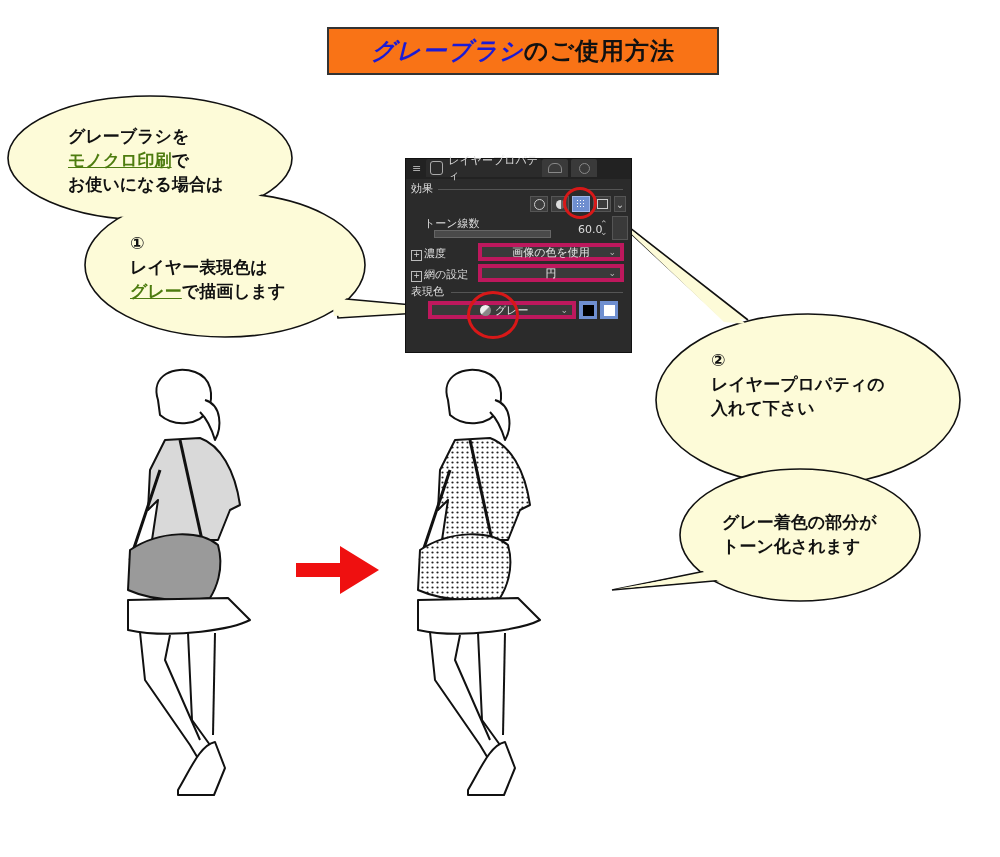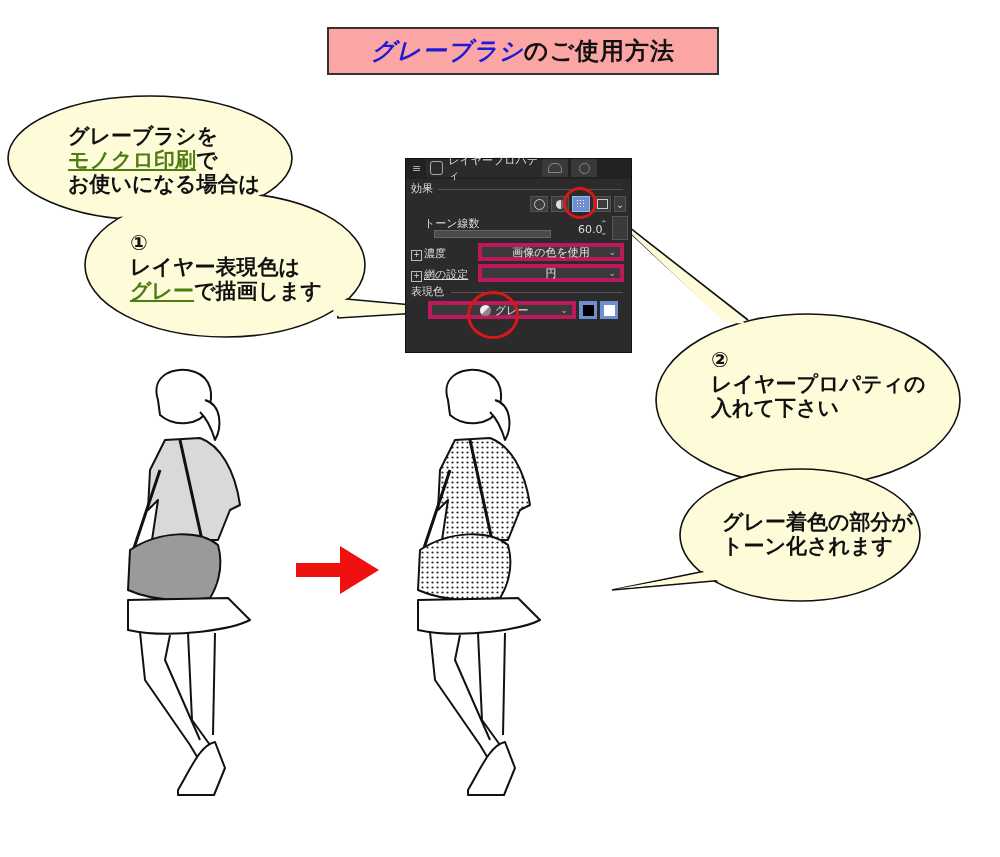--- a/index.html
+++ b/index.html
@@ -1,25 +1,25 @@
 <!DOCTYPE html>
 <html><head>
 <meta charset="utf-8">
 <style>
   html, body { margin: 0; padding: 0; background: #ffffff; }
   body { width: 1000px; height: 857px; position: relative; overflow: hidden;
          font-family: "DejaVu Sans", sans-serif; color: #111; }
   .title-box { position: absolute; left: 327px; top: 27px; width: 392px; height: 48px;
-               background: #fca5a5; border: 2px solid #333; box-sizing: border-box;
+               background: #f97316; border: 2px solid #333; box-sizing: border-box;
                display: flex; align-items: center; justify-content: center;
                font-size: 24px; font-weight: bold; letter-spacing: 1px; }
   .title-blue { color: #1b1bd6; font-style: italic; }
   .title-black { color: #111; }
   svg.bg { position: absolute; left: 0; top: 0; }
-  .bubble-text { position: absolute; font-size: 21px; font-weight: bold; line-height: 24px; color: #111; }
+  .bubble-text { position: absolute; font-size: 17px; font-weight: bold; line-height: 24px; color: #111; }
   .red { color: #4d7c0f; text-decoration: underline; }
   
   .panel { position: absolute; left: 405px; top: 158px; width: 227px; height: 195px;
            background: #2b2b2b; border: 1px solid #111; box-sizing: border-box;
            font-size: 11px; color: #e6e6e6; }
   .panel-tabs { position: absolute; left: 0; top: 0; width: 100%; height: 20px; background: #222; }
   .tab { position: absolute; top: 0; height: 18px; background: #3a3a3a; border-radius: 2px 2px 0 0;
          display: flex; align-items: center; font-size: 11px; color: #ddd; }
   .tab.active { background: #2b2b2b; }
   .section-label { position: absolute; font-size: 11px; color: #ddd; }
@@ -186,21 +186,21 @@
   <span class="section-label" style="left:172px;top:64px;">60.0</span>
   <span style="position:absolute;left:194px;top:61px;font-size:9px;color:#bbb;line-height:8px;">⌃<br>⌄</span>
   <div style="position:absolute;left:206px;top:57px;width:14px;height:22px;background:#3a3a3a;border:1px solid #555;"></div>
 
   <span class="section-label" style="left:5px;top:87px;"><span class="plus">+</span><span>濃度</span></span>
   <div class="dropdown" style="left:72px;top:84px;width:146px;">
     <span>画像の色を使用</span>
     <span class="chev">⌄</span>
   </div>
 
-  <span class="section-label" style="left:5px;top:108px;text-decoration:underline;"><span class="plus">+</span><span>網の設定</span></span>
+  <span class="section-label" style="left:5px;top:108px;"><span class="plus">+</span><span>網の設定</span></span>
   <div class="dropdown" style="left:72px;top:105px;width:146px;">
     <span>円</span>
     <span class="chev">⌄</span>
   </div>
 
   <span class="section-label" style="left:5px;top:125px;">表現色</span>
   <div class="hr" style="left:45px;top:133px;width:172px;"></div>
   <div class="dropdown" style="left:22px;top:142px;width:148px;justify-content:flex-start;padding-left:48px;">
     <span style="width:11px;height:11px;border-radius:50%;background:linear-gradient(135deg,#eee 45%,#888 55%);display:inline-block;margin-right:4px;"></span>
     <span>グレー</span>

